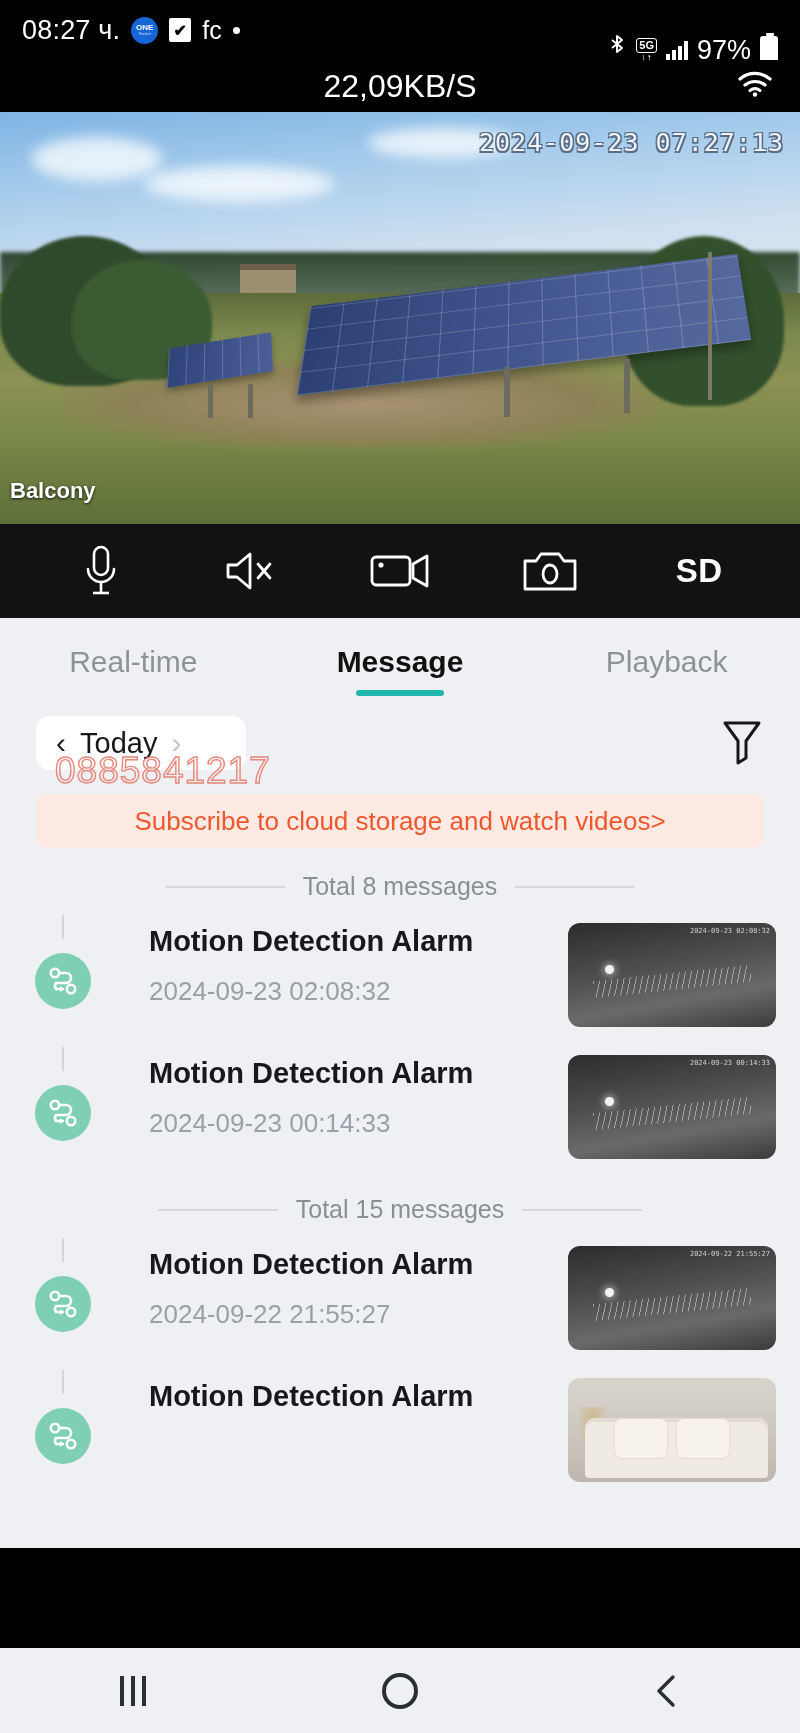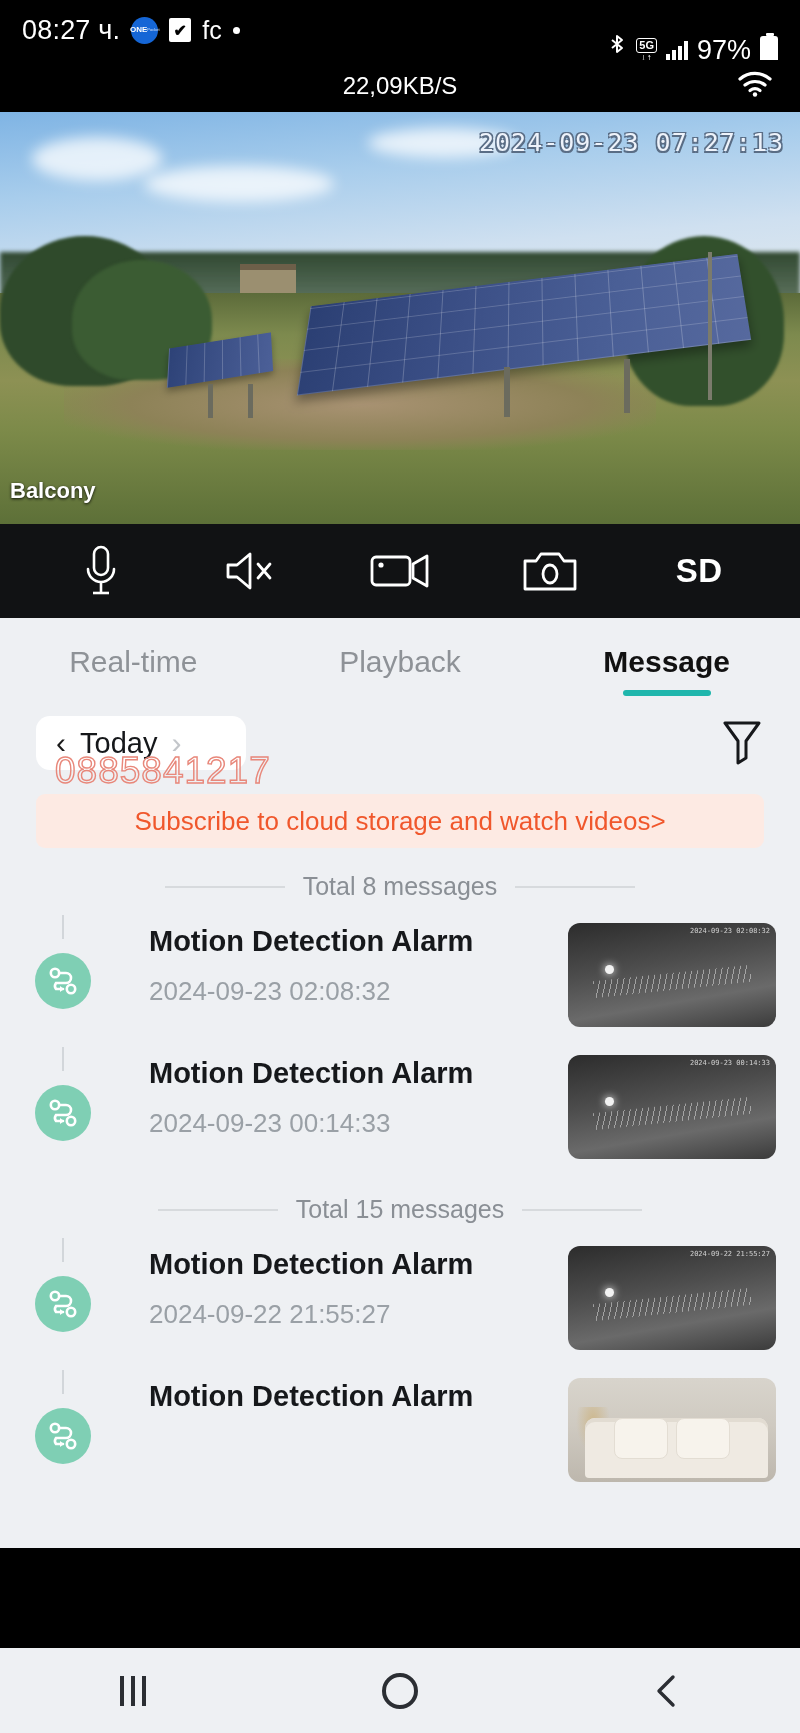--- a/index.html
+++ b/index.html
@@ -13,21 +13,21 @@
   
   .statusbar {
     height:60px; background:#000; color:#fff;
     display:flex; align-items:center; justify-content:space-between;
     padding:8px 22px;
   }
   .sb-left { display:flex; align-items:center; gap:11px; }
   .sb-time { font-size:27px; letter-spacing:.2px; }
   .one-badge {
     width:27px; height:27px; border-radius:50%; background:#1566d6;
-    display:flex; align-items:center; justify-content:center;
+    display:flex; flex-direction:column; align-items:center; justify-content:center;
     line-height:1;
   }
   .one-badge b { font-size:8px; color:#fff; font-weight:700; }
   .one-badge i { font-size:4px; color:#cfe0fa; font-style:normal; }
   .check-badge {
     width:22px; height:24px; background:#fff; border-radius:2px;
     display:flex; align-items:center; justify-content:center;
     color:#000; font-size:16px; font-weight:700;
   }
   .fc-txt { font-size:25px; }
@@ -55,21 +55,21 @@
     content:""; position:absolute; top:-5px; left:4px;
     width:8px; height:3px; background:#fff; border-radius:1px;
   }
 
   
   .netrow {
     height:52px; background:#000; color:#fff;
     display:flex; align-items:center; justify-content:center;
     position:relative;
   }
-  .netspeed { font-size:24px; }
+  .netspeed { font-size:32px; }
   .wifi { position:absolute; right:28px; top:50%; transform:translateY(-50%); }
 
   
   .video {
     position:relative; width:800px; height:412px; overflow:hidden;
     background:linear-gradient(#9fc4e8,#cfe2f2);
   }
   .sky {
     position:absolute; inset:0 0 56% 0;
     background:linear-gradient(175deg,#7fb4e4 0%,#a8cdec 35%,#cfe0f0 70%,#dfe8ee 100%);
@@ -357,22 +357,22 @@
     <svg width="56" height="46" viewBox="0 0 56 46">
       <path d="M3 13h11l5-7h18l5 7h11v28H3z" fill="none" stroke="#fff" stroke-width="2.8" stroke-linejoin="round"></path>
       <ellipse cx="28" cy="26" rx="7" ry="9" fill="none" stroke="#fff" stroke-width="2.8"></ellipse>
     </svg>
   </div>
   <div class="ctrl ctrl-sd">SD</div>
 </div>
 
 <div class="tabs">
   <div class="tab">Real-time</div>
+  <div class="tab active">Message</div>
   <div class="tab">Playback</div>
-  <div class="tab active">Message</div>
 </div>
 
 <div class="panel">
 
   <div class="daterow">
     <div class="datepick">
       <span class="chev">‹</span>
       <span class="date-lbl">Today</span>
       <span class="chev next">›</span>
     </div>

